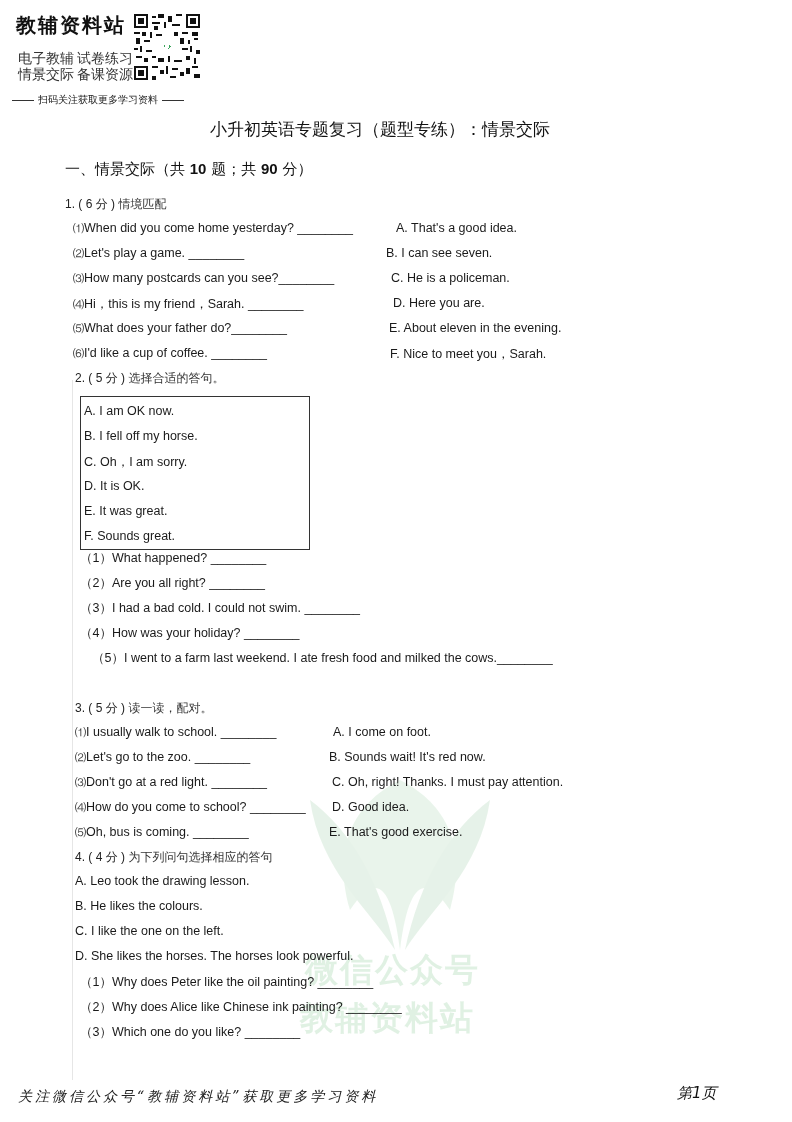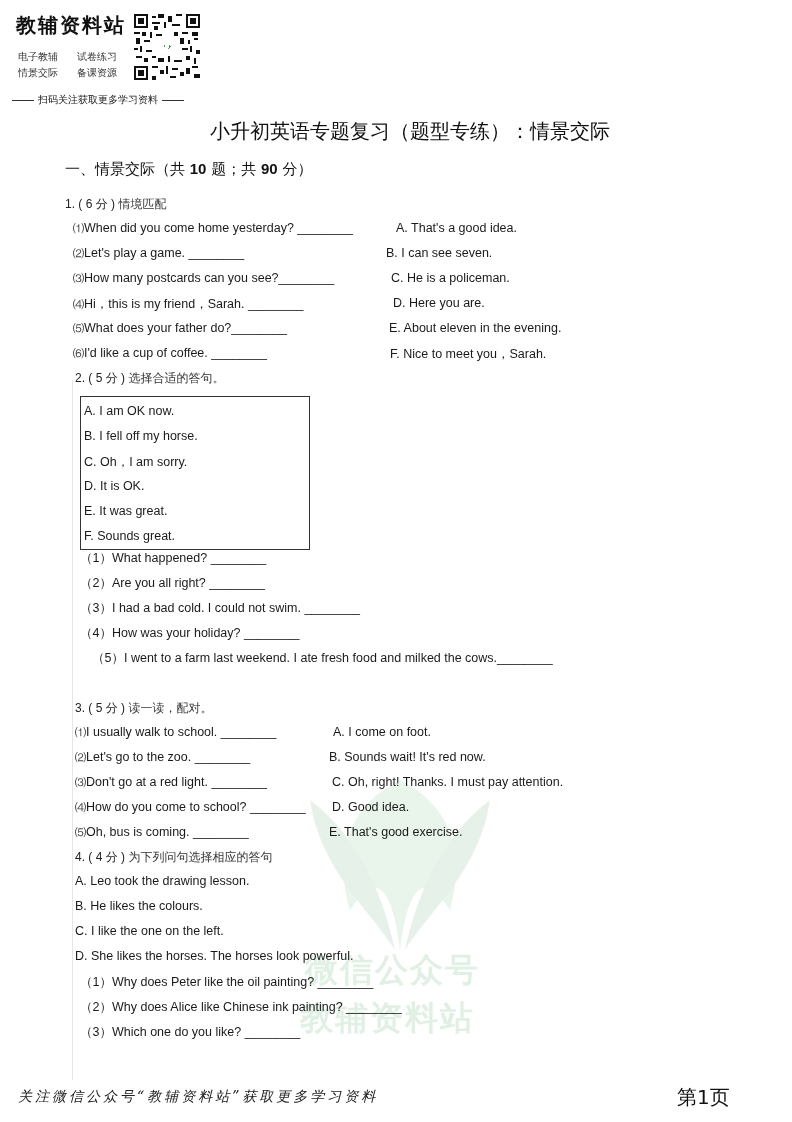--- a/index.html
+++ b/index.html
@@ -2,38 +2,38 @@
 <html><head>
 <meta charset="utf-8">
 <style>
   html, body { margin: 0; padding: 0; }
   body {
     width: 792px; height: 1122px; background: #ffffff; position: relative; overflow: hidden;
     font-family: "Liberation Sans", "DejaVu Sans", sans-serif; color: #1a1a1a;
   }
   .abs { position: absolute; white-space: nowrap; }
   .brand-title { left: 16px; top: 12px; font-size: 20px; font-weight: bold; letter-spacing: 2px; color: #111; font-family: "DejaVu Sans", sans-serif; }
-  .brand-sub { font-size: 10px; color: #333; font-family: "DejaVu Sans", sans-serif; }
+  .brand-sub { font-size: 14px; color: #333; font-family: "DejaVu Sans", sans-serif; }
   .qr { left: 134px; top: 14px; width: 66px; height: 66px; }
   .tagline { left: 12px; top: 93px; font-size: 10px; color: #222; font-family: "DejaVu Sans", sans-serif; display:flex; align-items:center; gap:4px; }
   .tagline .dash { display:inline-block; width: 22px; height: 1px; background:#333; }
   .margin-line { left: 72px; top: 380px; width: 1px; height: 700px; background: #e6e6e6; }
-  .doc-title { left: 210px; top: 118px; font-size: 20px; color: #111; font-family: "DejaVu Sans", sans-serif; }
+  .doc-title { left: 210px; top: 118px; font-size: 17px; color: #111; font-family: "DejaVu Sans", sans-serif; }
   .section-title { left: 65px; top: 160px; font-size: 15px; color: #111; font-family: "DejaVu Sans", sans-serif; }
   .section-title b { font-family: "Liberation Sans", sans-serif; }
   .q-head { font-size: 12px; color: #222; }
   .q-head .cn { font-family: "DejaVu Sans", sans-serif; color: #333; }
   .line { font-size: 12.5px; color: #1a1a1a; }
   .circ { font-family: "DejaVu Serif", serif; font-size: 11px; color: #444; }
   .box { left: 80px; top: 396px; width: 228px; height: 152px; border: 1.5px solid #333; }
   .box .opt { position: absolute; left: 3px; font-size: 12.5px; }
   .watermark { left: 290px; top: 760px; width: 220px; height: 280px; opacity: 0.13; pointer-events:none; }
   .wm-text { font-family: "DejaVu Sans", sans-serif; font-weight: bold; font-size: 33px; color: #5bb36a; opacity: 0.18; letter-spacing: 2px; }
   .footer-note { left: 18px; top: 1088px; font-size: 14px; color: #222; font-family: "DejaVu Serif", serif; font-style: italic; letter-spacing: 3px; }
-  .page-num { left: 677px; top: 1084px; font-size: 20px; color: #111; font-family: "DejaVu Sans", sans-serif; }
+  .page-num { left: 677px; top: 1084px; font-size: 15px; color: #111; font-family: "DejaVu Sans", sans-serif; font-style: italic; }
 </style>
 </head>
 <body>
 
 <div class="abs brand-title">教辅资料站</div>
 <div class="abs brand-sub" style="left:18px; top:50px;">电子教辅</div>
 <div class="abs brand-sub" style="left:77px; top:50px;">试卷练习</div>
 <div class="abs brand-sub" style="left:18px; top:66px;">情景交际</div>
 <div class="abs brand-sub" style="left:77px; top:66px;">备课资源</div>
 

